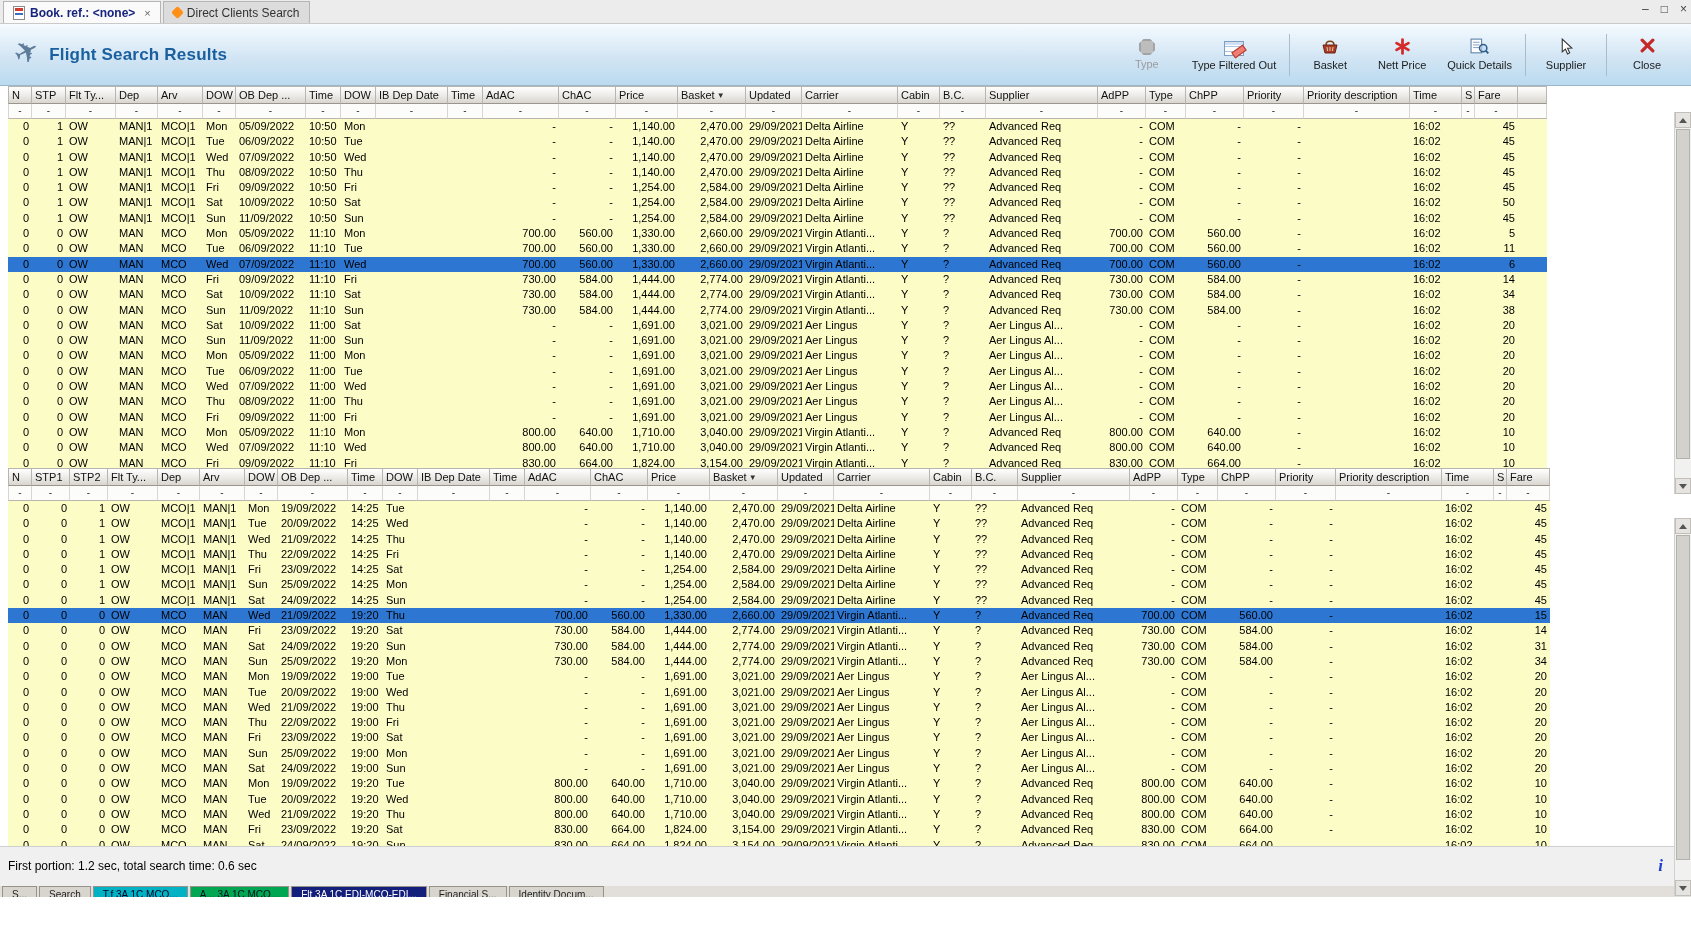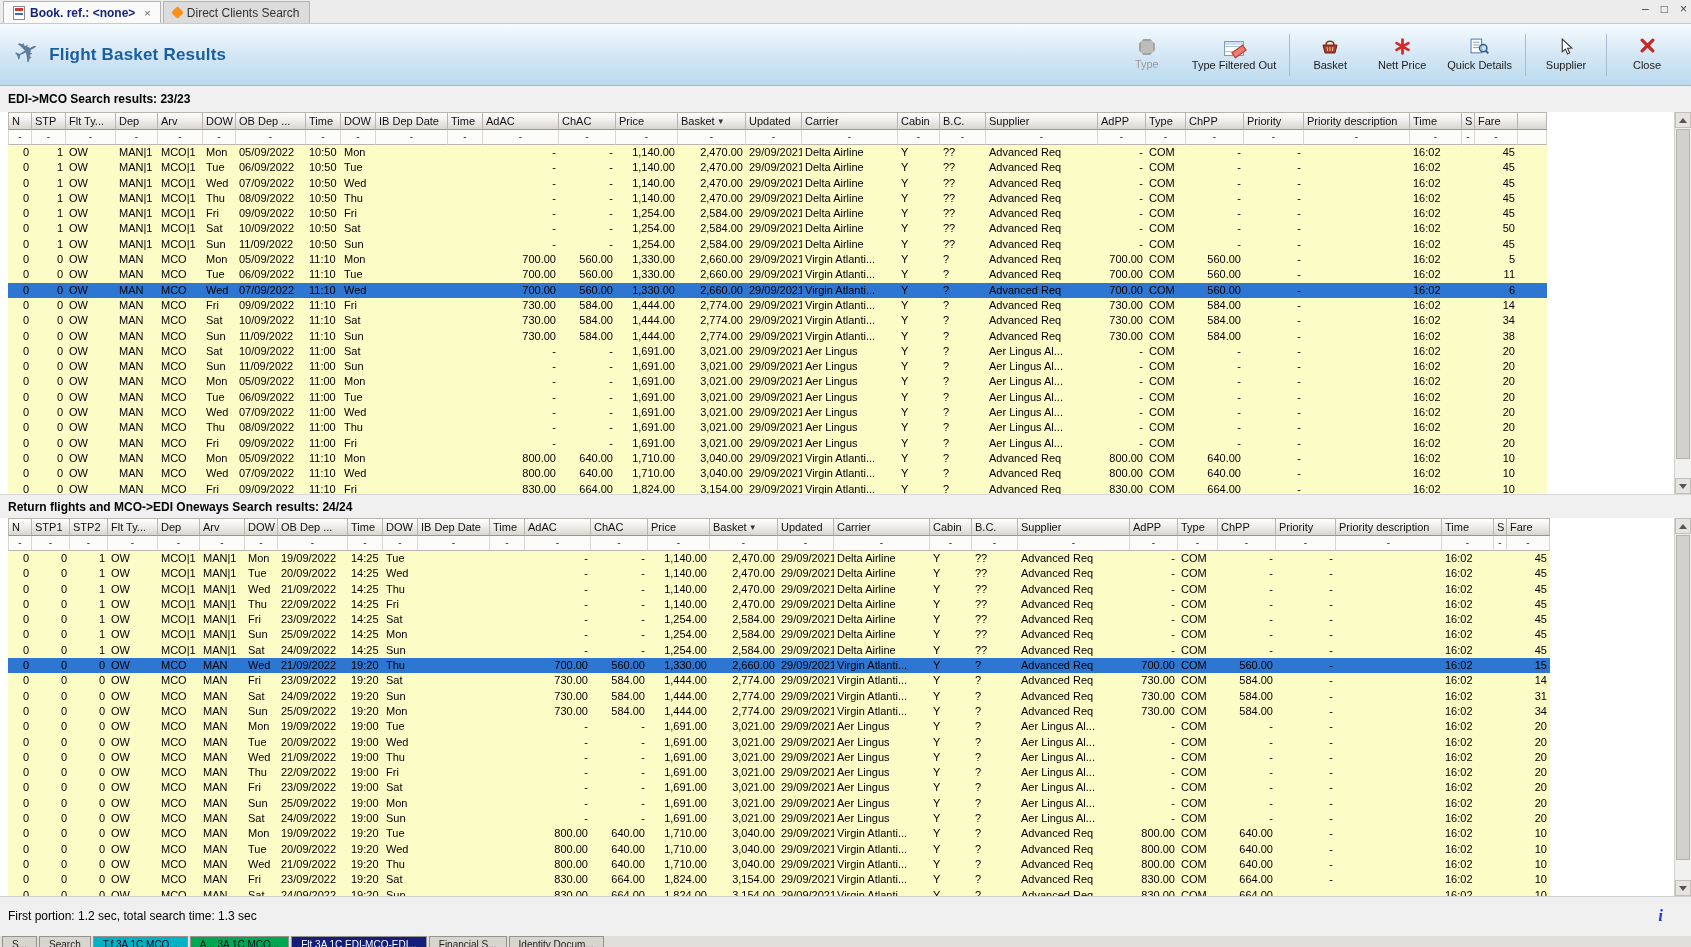--- a/index.html
+++ b/index.html
@@ -86,21 +86,21 @@
     </div>
     <div class="wincontrols">
       <span>–</span>
       <span>□</span>
       <span>×</span>
     </div>
   </div>
 
   <div class="toolbar">
     <span class="logo">✈</span>
-    <span class="app-title">Flight Basket Results</span>
+    <span class="app-title">Flight Search Results</span>
     <div class="tb-group">
       <div class="tb-btn disabled">
         <span class="ico ico-stop"></span>
         <span>Type</span>
       </div>
       <div class="tb-btn">
         <span class="ico ico-erase"></span>
         <span>Type Filtered Out</span>
       </div>
       <div class="tb-sep"></div>
@@ -156,21 +156,20 @@
                 <line x1="2" y1="2" x2="12" y2="12"></line>
                 <line x1="12" y1="2" x2="2" y2="12"></line>
               </g>
             </svg>
         </span>
         <span>Close</span>
       </div>
     </div>
   </div>
 
-  <div id="sec1" class="section-title">EDI-&gt;MCO Search results: 23/23</div>
   <div class="grid-zone">
     <div class="grid" id="grid-outbound">
         <div class="ghead">
           <div class="hc" style="width: 24px;"><span>N</span></div>
           <div class="hc" style="width: 34px;"><span>STP</span></div>
           <div class="hc" style="width: 50px;"><span>Flt Ty...</span></div>
           <div class="hc" style="width: 42px;"><span>Dep</span></div>
           <div class="hc" style="width: 45px;"><span>Arv</span></div>
           <div class="hc" style="width: 33px;"><span>DOW</span></div>
           <div class="hc" style="width: 70px;"><span>OB Dep ...</span></div>
@@ -939,21 +938,20 @@
             <div class="gc" style="width: 106px; text-align: left;"></div>
             <div class="gc" style="width: 52px; text-align: left;">16:02</div>
             <div class="gc" style="width: 13px; text-align: left;"></div>
             <div class="gc" style="width: 43px; text-align: right;">10</div>
             <div class="gc" style="width: 29px; text-align: left;"></div>
           </div>
         </div>
       </div>
   </div>
 
-  <div id="sec2" class="section-title">Return flights and MCO-&gt;EDI Oneways Search results: 24/24</div>
   <div class="grid-zone">
     <div class="grid" id="grid-return">
         <div class="ghead">
           <div class="hc" style="width: 24px;"><span>N</span></div>
           <div class="hc" style="width: 38px;"><span>STP1</span></div>
           <div class="hc" style="width: 38px;"><span>STP2</span></div>
           <div class="hc" style="width: 50px;"><span>Flt Ty...</span></div>
           <div class="hc" style="width: 42px;"><span>Dep</span></div>
           <div class="hc" style="width: 45px;"><span>Arv</span></div>
           <div class="hc" style="width: 33px;"><span>DOW</span></div>
@@ -1723,21 +1721,21 @@
             <div class="gc" style="width: 106px; text-align: left;"></div>
             <div class="gc" style="width: 52px; text-align: left;">16:02</div>
             <div class="gc" style="width: 13px; text-align: left;"></div>
             <div class="gc" style="width: 43px; text-align: right;">10</div>
           </div>
         </div>
       </div>
   </div>
 
   <div class="status-zone">
-    <span class="status-text">First portion: 1.2 sec, total search time: 1.3 sec</span>
+    <span class="status-text">First portion: 1.2 sec, total search time: 0.6 sec</span>
     <span class="info-icon">i</span>
   </div>
 
   <div class="bottomtabs" id="bottom-tabs">
       <div class="btab" style="background: rgb(216, 213, 206); color: rgb(34, 34, 34);">S...</div>
       <div class="btab" style="background: rgb(216, 213, 206); color: rgb(34, 34, 34);">Search</div>
       <div class="btab" style="background: rgb(0, 178, 195); color: rgb(0, 0, 34);">T.f 3A 1C MCO...</div>
       <div class="btab" style="background: rgb(0, 166, 81); color: rgb(0, 17, 34);">A... 3A 1C MCO...</div>
       <div class="btab active" style="background: rgb(19, 31, 123); color: rgb(255, 255, 255);">Flt 3A 1C EDI-MCO-EDI...</div>
       <div class="btab" style="background: rgb(216, 213, 206); color: rgb(34, 34, 34);">Financial S...</div>

